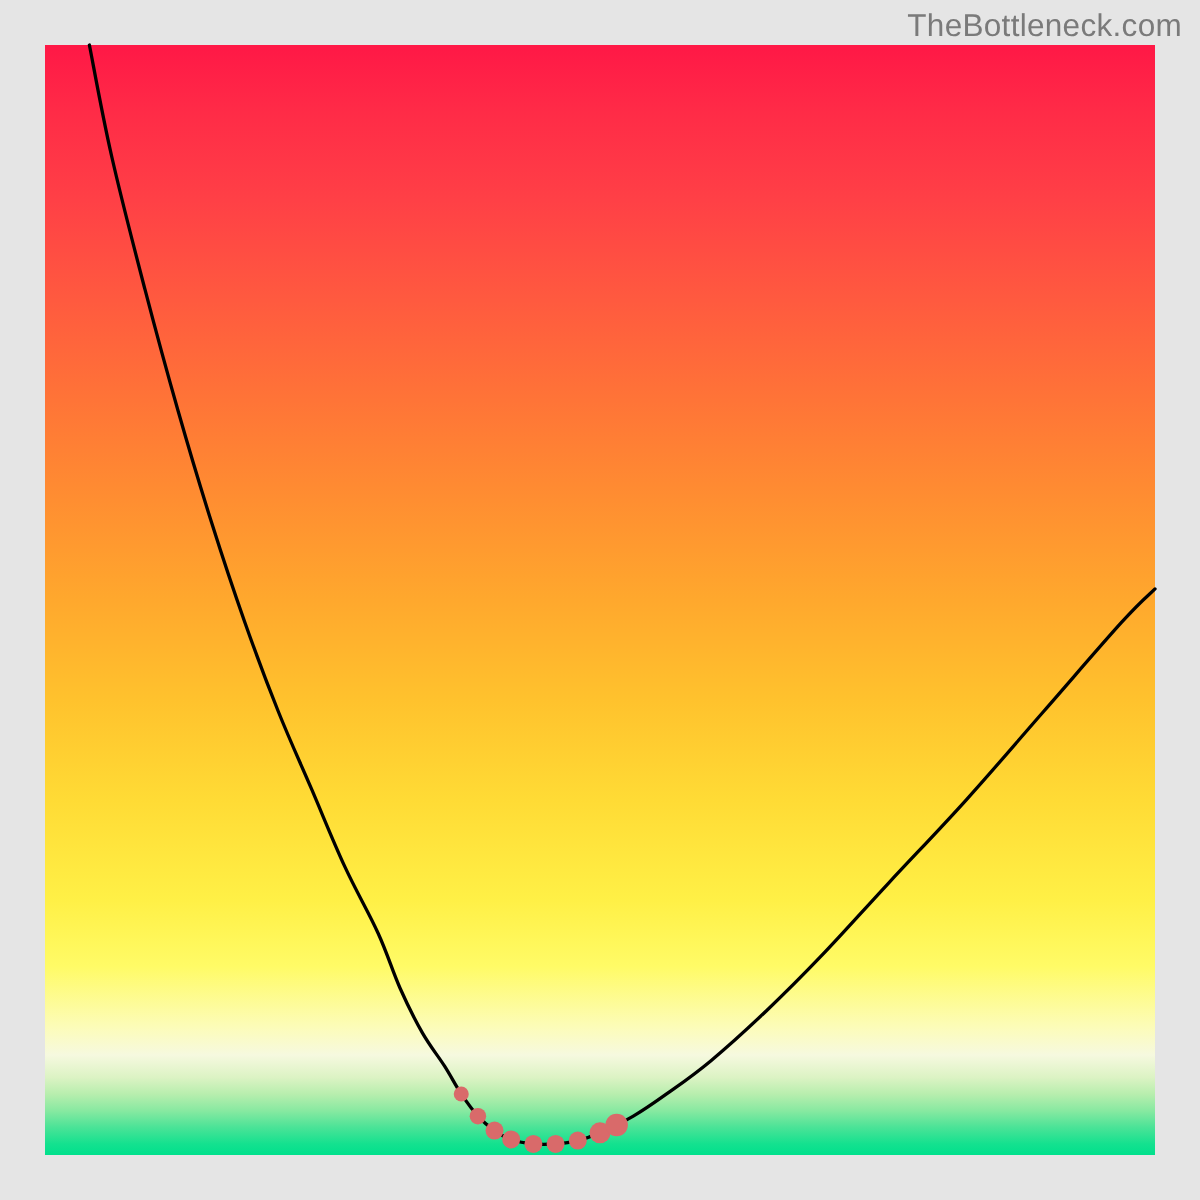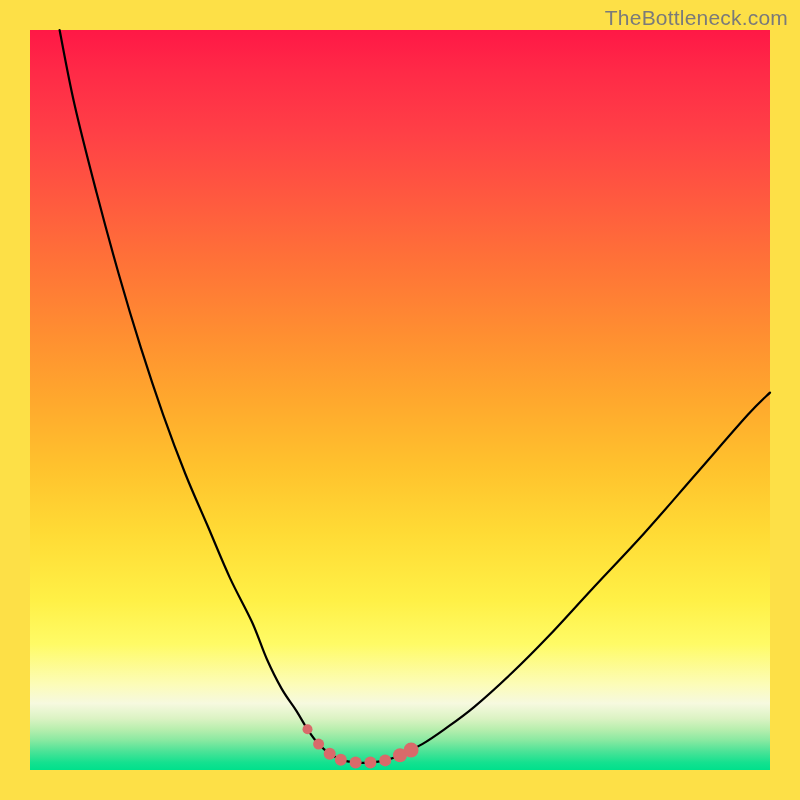--- a/index.html
+++ b/index.html
@@ -10,21 +10,21 @@
     background: #000;
     overflow: hidden;
     font-family: Arial, Helvetica, sans-serif;
   }
   .frame {
     position: absolute;
     left: 0;
     top: 0;
     width: 800px;
     height: 800px;
-    background: #fde047;
+    background: #e5e5e5;
   }
   .plot-area {
     position: absolute;
     left: 30px;
     top: 30px;
     width: 740px;
     height: 740px;
     
     background: linear-gradient(to bottom,
       #ff1846 0%,

